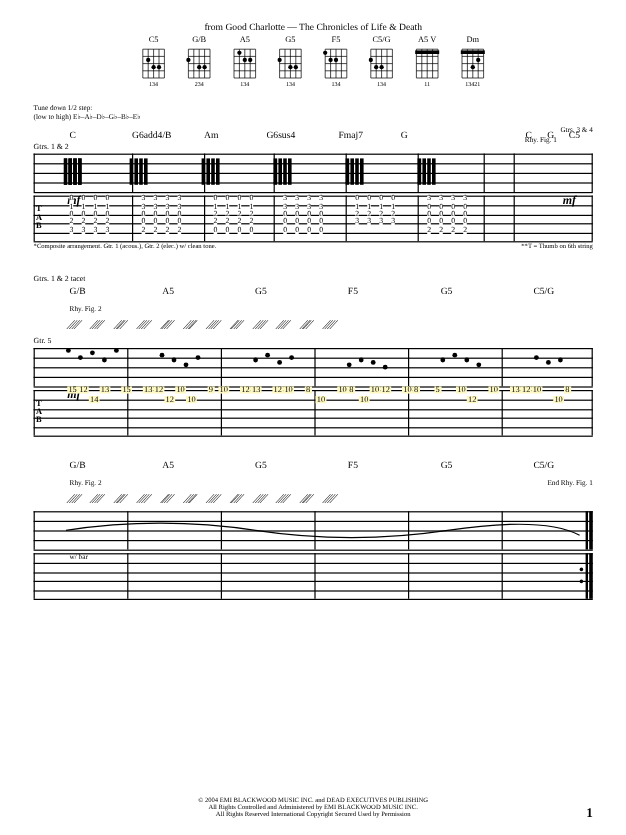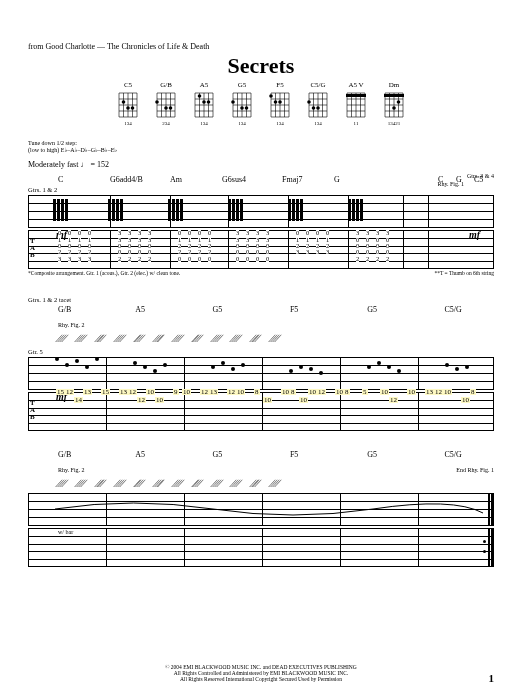--- a/index.html
+++ b/index.html
@@ -12,23 +12,23 @@
     color: #000;
   }
   .page {
     width: 522px;
     height: 696px;
     position: relative;
     box-sizing: border-box;
     padding: 18px 28px 12px 28px;
   }
   .header-source {
+    text-align: center;
     font-size: 8px;
     margin-bottom: 2px;
-    margin-top: 24px;
   }
   .header-title {
     text-align: center;
     font-weight: bold;
     font-size: 22px;
     margin-bottom: 2px;
   }
   .header-credit {
     text-align: center;
     font-size: 7.5px;
@@ -172,21 +172,20 @@
     font-size: 6px;
     position: absolute;
   }
 </style>
 </head>
 <body>
 
 <div class="page">
 
   <div class="header-source">from Good Charlotte — The Chronicles of Life &amp; Death</div>
-  <div class="header-title">Secrets</div>
 
   <div class="chord-row">
 
     <div class="chord-box">
       <div class="chord-label">C5</div>
       <div class="chord-grid"><svg viewBox="0 0 22 28">
             <g stroke="#000" stroke-width="0.6">
               <line x1="2" y1="2" x2="20" y2="2"></line>
               <line x1="2" y1="8" x2="20" y2="8"></line>
               <line x1="2" y1="14" x2="20" y2="14"></line>
@@ -349,21 +348,20 @@
           </svg></div>
       <div class="chord-fing">13421</div>
     </div>
   </div>
 
   <div class="tune-note">
     <div>Tune down 1/2 step:</div>
     <div>(low to high) E♭–A♭–D♭–G♭–B♭–E♭</div>
   </div>
 
-  <div class="tempo">Moderately fast ♩ = 152</div>
 
   <div class="system">
     <div class="chord-header">
       <div class="c" style="width:52px">C</div>
       <div class="c" style="width:60px">G6add4/B</div>
       <div class="c" style="width:52px">Am</div>
       <div class="c" style="width:60px">G6sus4</div>
       <div class="c" style="width:52px">Fmaj7</div>
       <div class="c" style="width:52px">G</div>
       <div style="flex:1"></div>

